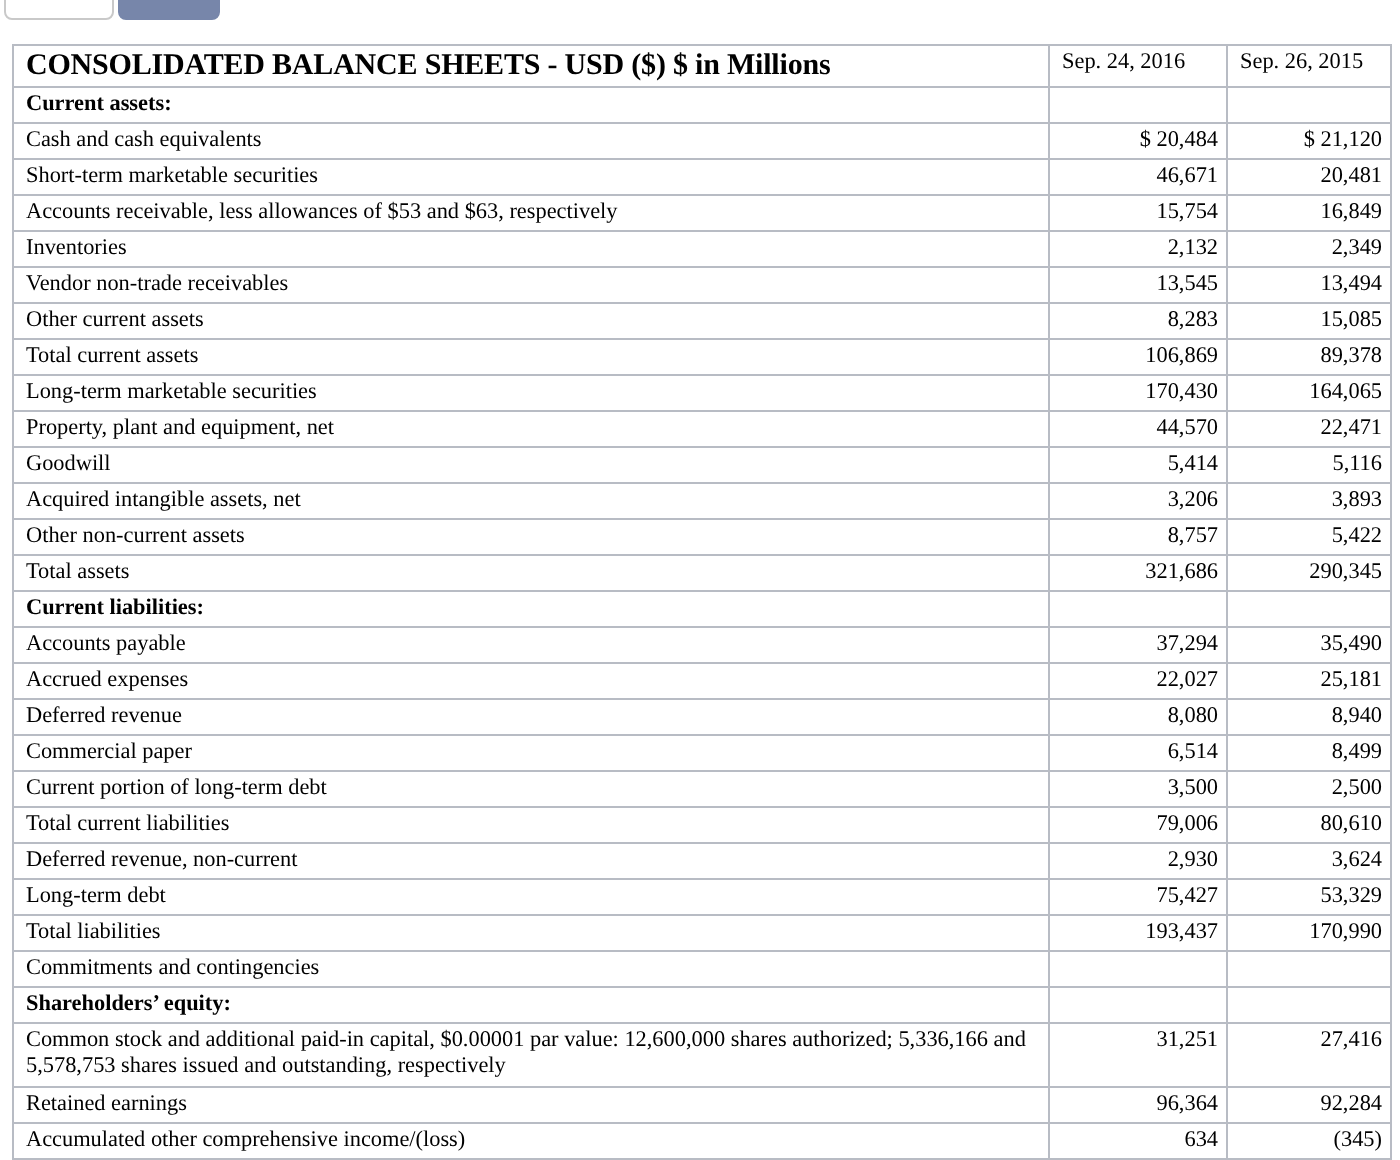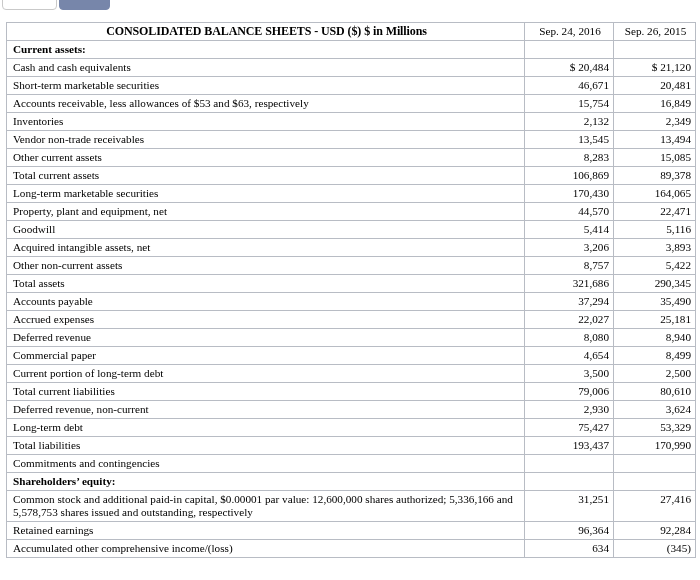--- a/index.html
+++ b/index.html
@@ -70,27 +70,25 @@
     height: 13px;
   }
   td.num {
     text-align: right;
     padding-right: 6px;
     white-space: nowrap;
   }
   td.lbl { text-align: left; }
 
   tr.title-row td.title {
-    text-align: center;
     font-weight: bold;
-    font-size: 12px;
+    font-size: 15px;
     letter-spacing: -0.1px;
   }
   tr.title-row td.hdr {
-    text-align: center;
     font-weight: normal;
   }
 
   td.section { font-weight: bold; margin-left: 16px; }
   td.indent1 { padding-left: 28px; }
 
   .wrap2 { white-space: normal; line-height: 1.18; }
 </style>
 </head>
 <body>
@@ -177,37 +175,42 @@
           <td class="lbl">Other non-current assets</td>
           <td class="num">8,757</td>
           <td class="num">5,422</td>
         </tr>
         <tr>
           <td class="lbl indent1">Total assets</td>
           <td class="num">321,686</td>
           <td class="num">290,345</td>
         </tr>
         <tr>
+          <td class="lbl section">Current liabilities:</td>
+          <td class="num"></td>
+          <td class="num"></td>
+        </tr>
+        <tr>
           <td class="lbl">Accounts payable</td>
           <td class="num">37,294</td>
           <td class="num">35,490</td>
         </tr>
         <tr>
           <td class="lbl">Accrued expenses</td>
           <td class="num">22,027</td>
           <td class="num">25,181</td>
         </tr>
         <tr>
           <td class="lbl">Deferred revenue</td>
           <td class="num">8,080</td>
           <td class="num">8,940</td>
         </tr>
         <tr>
           <td class="lbl">Commercial paper</td>
-          <td class="num">4,654</td>
+          <td class="num">6,514</td>
           <td class="num">8,499</td>
         </tr>
         <tr>
           <td class="lbl">Current portion of long-term debt</td>
           <td class="num">3,500</td>
           <td class="num">2,500</td>
         </tr>
         <tr>
           <td class="lbl indent1">Total current liabilities</td>
           <td class="num">79,006</td>

